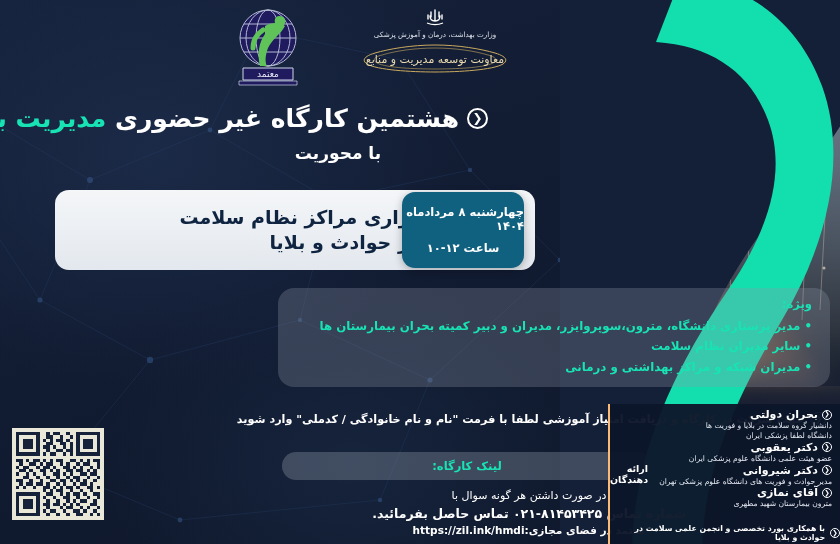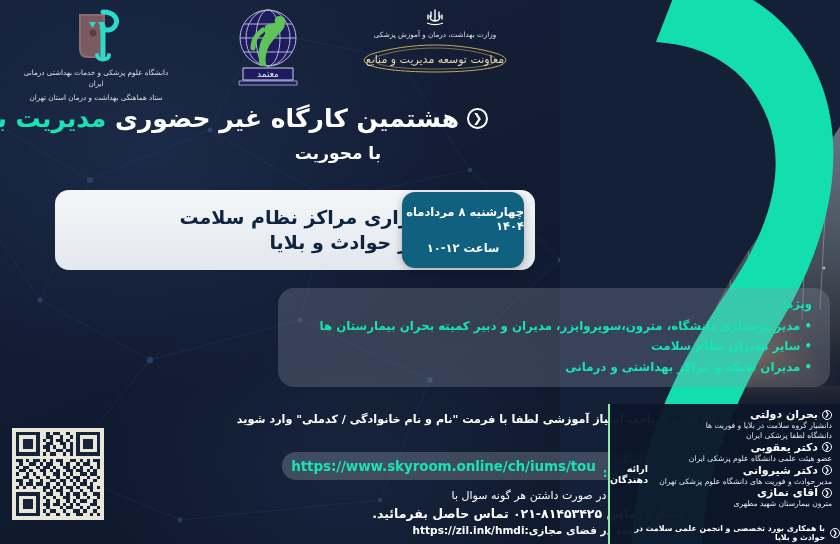--- a/index.html
+++ b/index.html
@@ -175,21 +175,21 @@
 
   
   .speakers {
     position: absolute; left: 608px; top: 404px; width: 232px; height: 140px;
     background: rgba(13,22,42,.96);
     display: flex; flex-direction: row; align-items: stretch;
   }
   .speakers-label {
     flex: 0 0 36px; display: flex; align-items: center; justify-content: center;
     color: #ffffff; font-size: 9.5px; font-weight: bold;
-    border-left: 2px solid #86efac;
+    border-left: 2px solid #fdba74;
   }
   .speakers-list { flex: 1; padding: 4px 8px 0 6px; }
   .sp { text-align: right; }
   .sp-name {
     color: #ffffff; font-size: 11px; font-weight: bold;
     display: flex; flex-direction: row; align-items: center; justify-content: flex-start;
     gap: 4px; direction: rtl;
   }
   .chev-xs {
     flex: 0 0 auto; width: 10px; height: 10px; border-radius: 50%;
@@ -283,34 +283,20 @@
   <svg class="crescent" viewBox="0 0 290 560" preserveAspectRatio="none">
     <path d="M290 -10 L290 120 C250 190 190 240 150 330 C118 404 120 470 150 560 L0 560 L0 -10 Z" fill="#141f38"></path>
     <path d="M120 -10 C182 -10 238 30 262 96 C286 162 272 246 222 330
              C176 408 144 478 142 560 L72 560 C74 466 112 382 168 300
              C212 236 226 178 208 130 C190 82 152 56 96 52 Z" fill="#13dfae"></path>
     <path d="M40 120 C84 150 100 206 84 268 C70 322 48 362 22 396 L0 396 L0 120 Z" fill="#13dfae" opacity="0"></path>
   </svg>
 
   <div class="logos">
 
-    <div class="logo logo-iums">
-      <svg width="62" height="56" viewBox="0 0 62 56" style="display:block;margin:0 auto;">
-        <path d="M14 6 H40 V50 H22 C16 50 14 46 14 40 Z" fill="#8c6a72"></path>
-        <path d="M16 8 H38 V48 H23 C18 48 16 45 16 40 Z" fill="#7b5a62"></path>
-        <path d="M38 4 C50 4 54 12 50 18 C47 23 40 23 37 20" stroke="#2fd9c8" stroke-width="5" fill="none" stroke-linecap="round"></path>
-        <path d="M38 18 L38 50" stroke="#2fd9c8" stroke-width="5" stroke-linecap="round"></path>
-        <path d="M32 47 C32 53 44 53 44 47" stroke="#2fd9c8" stroke-width="4" fill="none" stroke-linecap="round"></path>
-        <path d="M24 14 L31 14 L27.5 20 Z" fill="#2fd9c8"></path>
-        <path d="M33 14 L40 14 L36.5 20 Z" fill="#2fd9c8"></path>
-        <circle cx="28" cy="25" r="3.4" fill="#5c3a46"></circle>
-      </svg>
-      <div class="logo-caption">دانشگاه علوم پزشکی و خدمات بهداشتی درمانی ایران</div>
-      <div class="logo-caption">ستاد هماهنگی بهداشت و درمان استان تهران</div>
-    </div>
 
     <div class="logo logo-mid">
       <svg width="78" height="82" viewBox="0 0 78 82" style="display:block;margin:0 auto;">
         <circle cx="39" cy="34" r="28" fill="#201a5e"></circle>
         <g stroke="#cdd5ea" stroke-width="1" fill="none" opacity=".85">
           <circle cx="39" cy="34" r="28"></circle>
           <ellipse cx="39" cy="34" rx="12" ry="28"></ellipse>
           <ellipse cx="39" cy="34" rx="22" ry="28"></ellipse>
           <path d="M11 34 H67"></path>
             <path d="M15 20 H63"></path>
@@ -568,21 +554,20 @@
         <rect x="15" y="24" width="1" height="1"></rect>
           <rect x="18" y="24" width="2" height="1"></rect>
         <rect x="22" y="24" width="1" height="1"></rect>
           <rect x="24" y="24" width="1" height="1"></rect>
       </g>
     </svg>
   </div>
 
   <div class="link-pill">
     <span class="link-label">لینک کارگاه:</span>
-    <span class="link-url">https://www.skyroom.online/ch/iums/tou</span>
   </div>
 
   <div class="contact">
     <div class="c1">در صورت داشتن هر گونه سوال با</div>
     <div class="c2">شماره تماس ۸۱۴۵۳۴۲۵-۰۲۱ تماس حاصل بفرمائید.</div>
     <div class="c3">معتمد در فضای مجازی:https://zil.ink/hmdi</div>
   </div>
 
   <div class="speakers">
     <div class="speakers-list">

